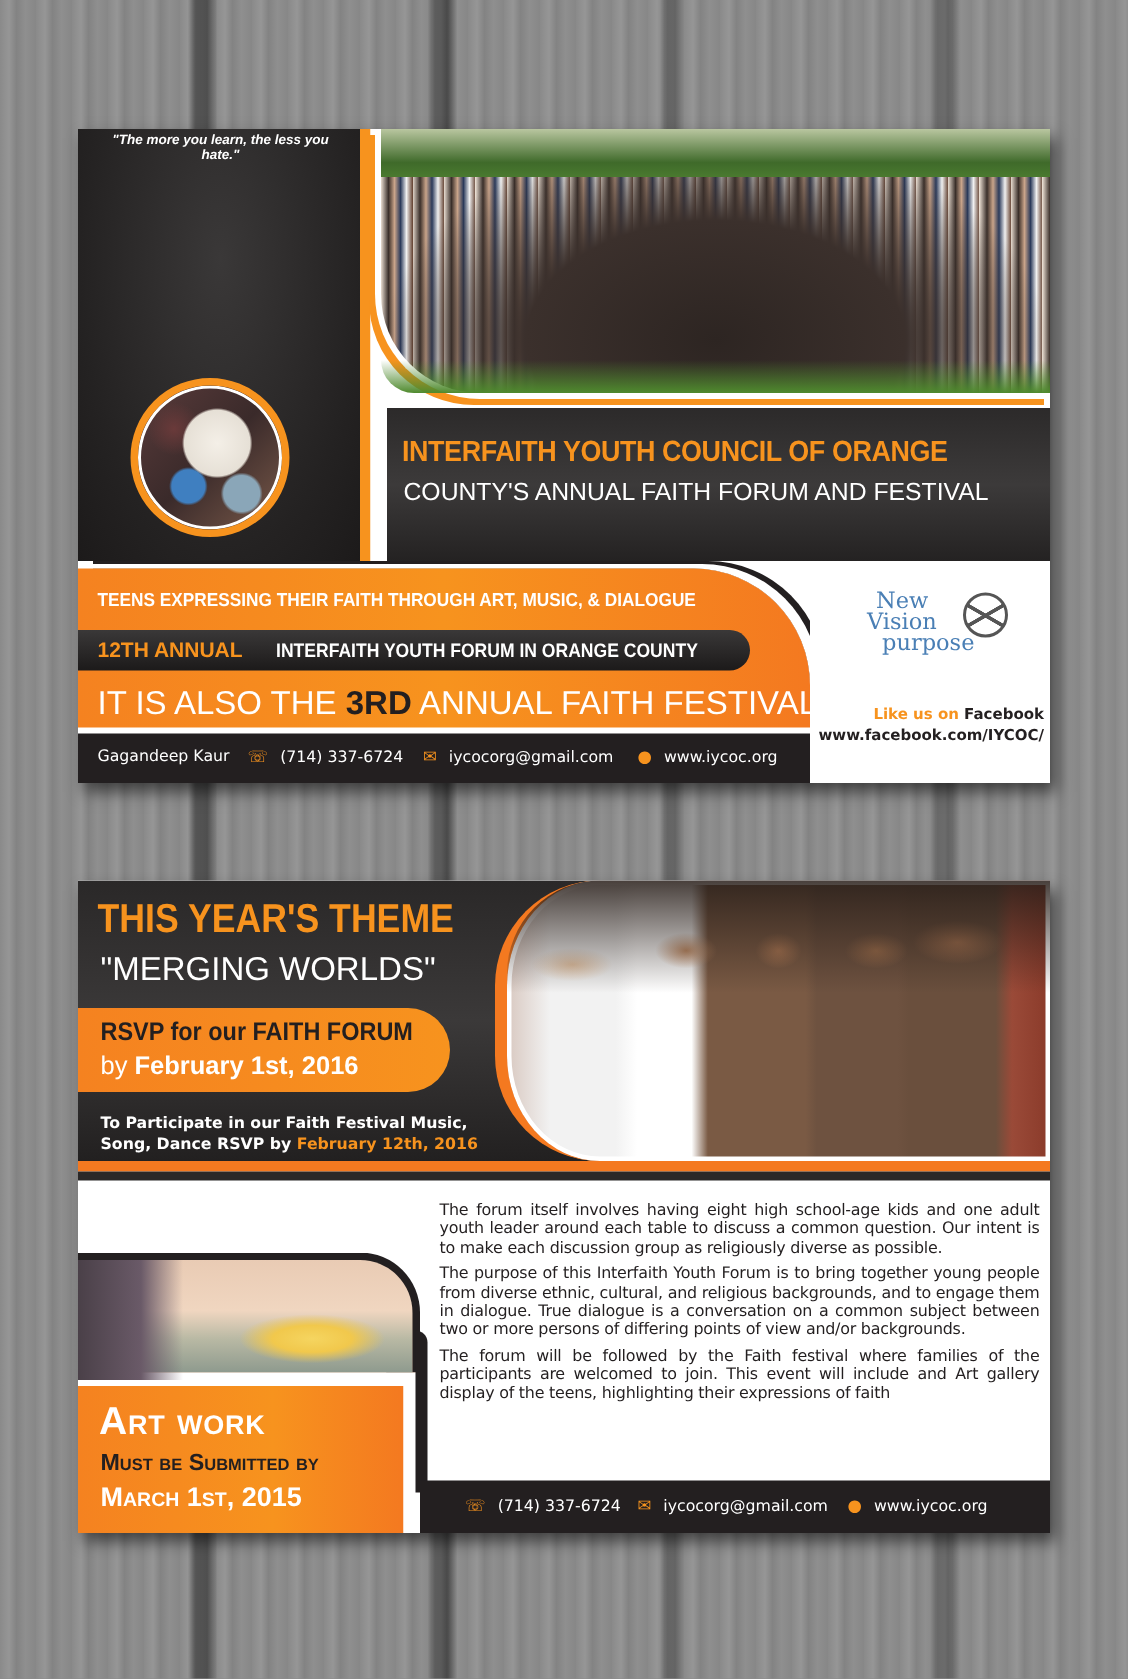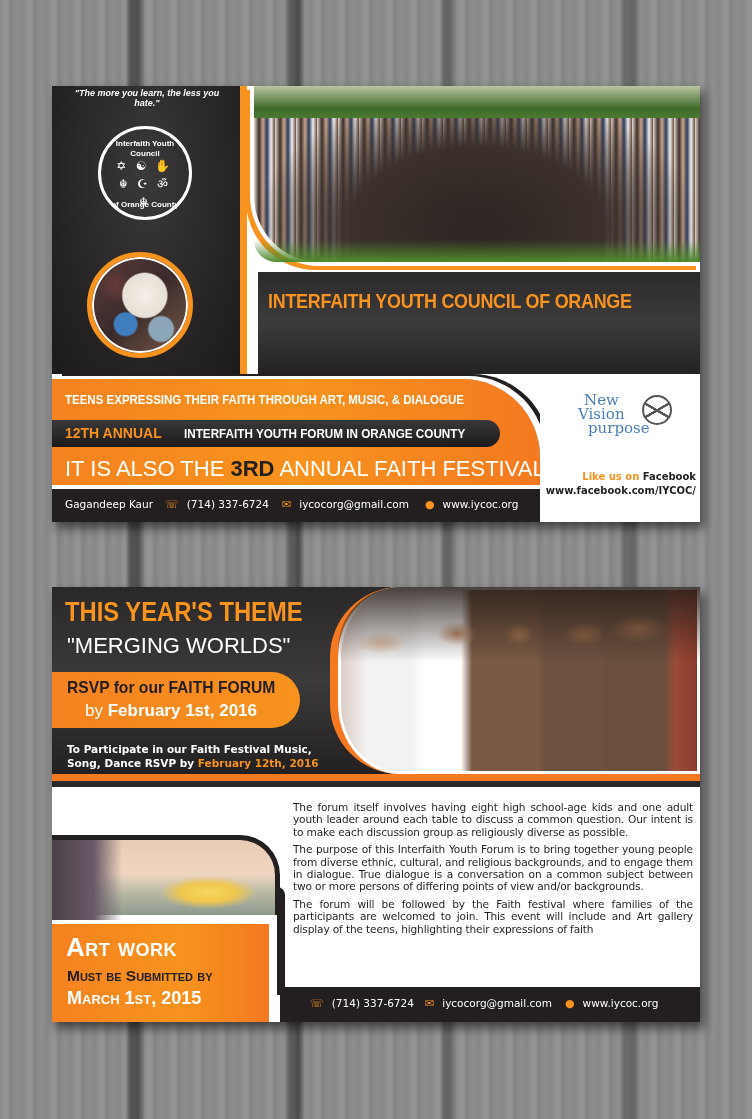--- a/index.html
+++ b/index.html
@@ -191,21 +191,21 @@
   .rsvp-pill {
     position: absolute; left: 0; top: 85px; width: 248px; height: 56px;
     background: linear-gradient(90deg, #f58220, #f7931e);
     border-radius: 0 28px 28px 0;
   }
   .rsvp-l1 {
     position: absolute; left: 15px; top: 6px; color: #231f20; font-size: 17px; font-weight: bold;
     white-space: nowrap; transform: scaleX(0.92); transform-origin: left center;
   }
   .rsvp-l2 {
-    position: absolute; left: 33px; top: 29px; color: #fff; font-size: 17px; white-space: nowrap;
+    position: absolute; left: 15px; top: 29px; color: #fff; font-size: 17px; white-space: nowrap;
   }
   .rsvp-l2 b { font-weight: bold; }
   .participate {
     position: absolute; left: 15px; top: 155px; color: #fff; font-size: 10.5px; line-height: 14px;
     font-family: "DejaVu Sans", sans-serif; font-weight: bold;
   }
   .participate .acc { color: #f7931e; text-align: right; }
   .teens-photo {
     position: absolute; left: 278px; top: 0; width: 370px; height: 187px;
     border-top-left-radius: 70px; border-bottom-left-radius: 70px;
@@ -271,37 +271,33 @@
     position: absolute; left: 228px; top: 400px; width: 420px; height: 35px; background: #231f20;
   }
   .bt-contact .contact-item { top: 10px; }
 </style>
 </head>
 <body>
 
 <div class="card card-top">
   <div class="top-left">
     <div class="logo-ring-text">"The more you learn, the less you hate."</div>
-    <div class="logo-seal">
-      <div class="logo-inner-title">Interfaith Youth Council</div>
-      <div class="logo-symbols">✡ ☯ ✋ ☬ ☪ ॐ ☬</div>
-      <div class="logo-inner-sub">of Orange County</div>
-    </div>
     <div class="circle-photo"></div>
   </div>
   <div class="top-left-divider"></div>
   <div class="top-left-divider2"></div>
 
   <div class="group-photo">
     <div class="group-photo-top"></div>
     <div class="group-photo-grass"></div>
   </div>
 
   <div class="title-panel">
     <div class="title-main">INTERFAITH YOUTH COUNCIL OF ORANGE</div>
+    <div class="title-sub">COUNTY'S ANNUAL FAITH FORUM AND FESTIVAL</div>
   </div>
 
   <div class="orange-band">
     <div class="band-line1">TEENS EXPRESSING THEIR FAITH THROUGH ART, MUSIC, &amp; DIALOGUE</div>
     <div class="band-pill">
       <span class="band-pill-accent">12TH ANNUAL</span>
       <span class="band-pill-text">INTERFAITH YOUTH FORUM IN ORANGE COUNTY</span>
     </div>
     <div class="band-line3"><span>IT IS ALSO THE </span><b>3RD</b><span> ANNUAL FAITH FESTIVAL</span></div>
   </div>

